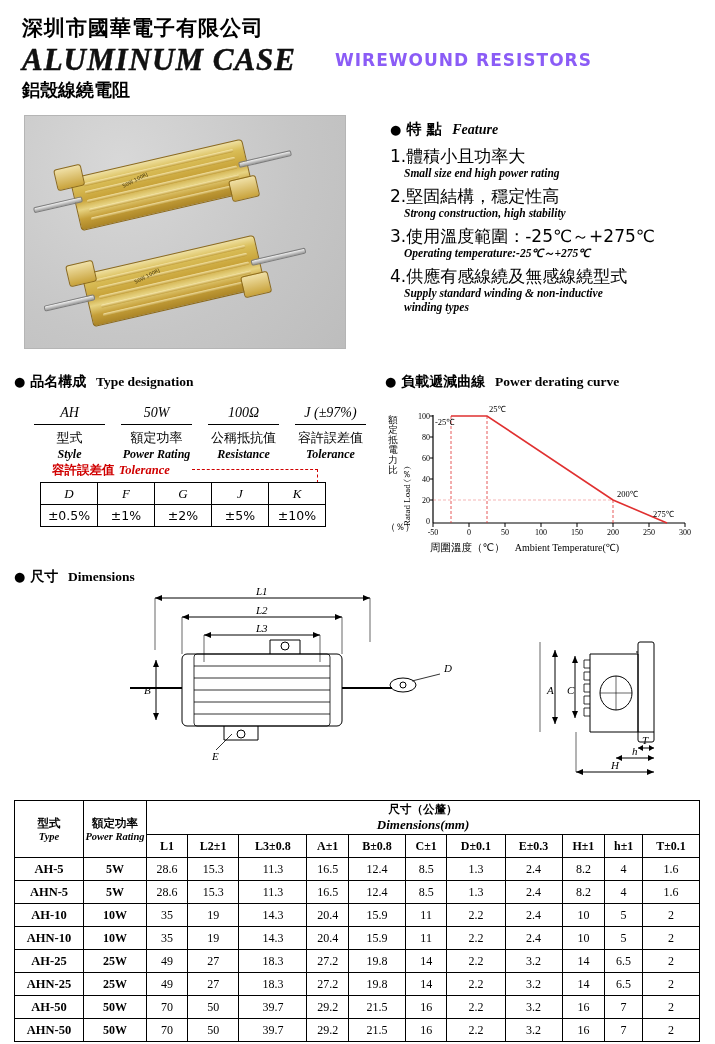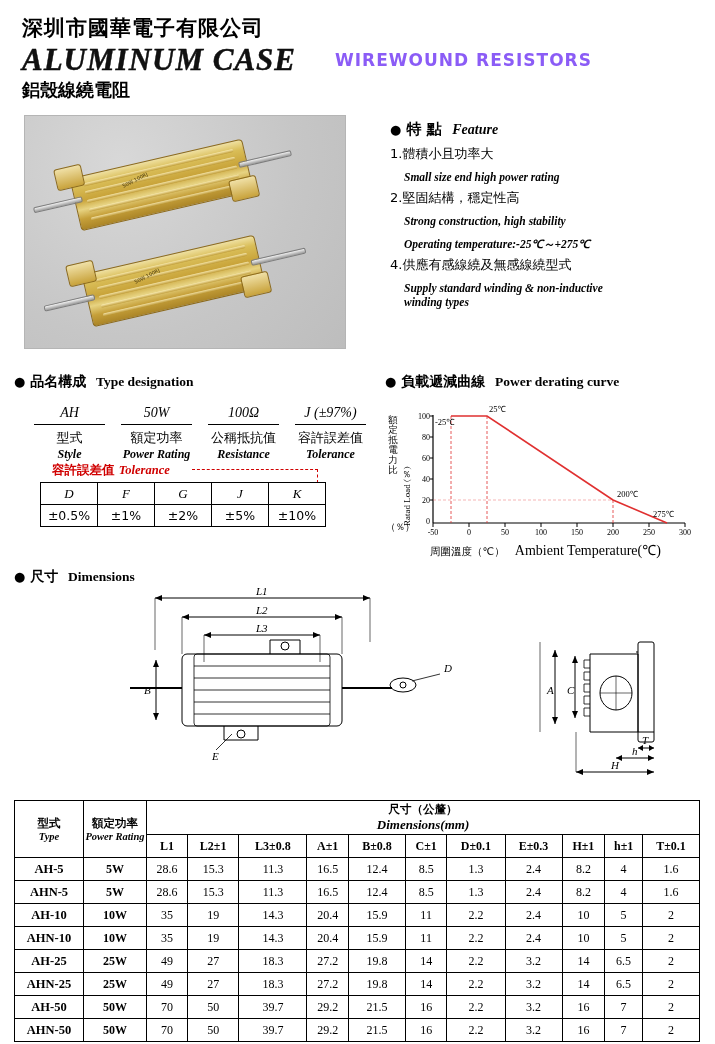--- a/index.html
+++ b/index.html
@@ -71,25 +71,25 @@
 
   
   .feature-block{position:absolute;left:390px;top:120px;width:305px;}
   .bullet-head{
     font-size:15px;font-weight:bold;
     font-family:"DejaVu Sans", sans-serif;margin-bottom:7px;
   }
   .bullet-head .en{font-family:"Liberation Serif", serif;font-style:italic;font-size:14px;}
   .feat-item{margin-bottom:5px;}
   .feat-cn{
-    font-size:13px;font-family:"DejaVu Sans", sans-serif;line-height:1.25;
+    font-size:17px;font-family:"DejaVu Sans", sans-serif;line-height:1.25;
   }
   .feat-en{
     font-size:11.5px;font-style:italic;font-weight:bold;
-    font-family:"Liberation Serif", serif;padding-left:14px;line-height:1.2;margin-top:9px;
+    font-family:"Liberation Serif", serif;padding-left:14px;line-height:1.2;
   }
 
   
   .sec-head{
     font-size:14px;font-weight:bold;font-family:"DejaVu Sans", sans-serif;
   }
   .sec-head .en{font-family:"Liberation Serif", serif;font-weight:bold;font-size:13.5px;}
   .type-block{position:absolute;left:14px;top:373px;width:360px;}
   .type-head{margin-bottom:6px;}
   .type-cols{display:flex;margin-top:14px;padding-left:12px;}
@@ -132,21 +132,21 @@
   }
   .ylabel-en{
     position:absolute;left:398px;top:420px;
     font-size:9px;font-family:"Liberation Serif", serif;
     writing-mode:vertical-rl;transform:rotate(180deg);
   }
   .xlabel{
     position:absolute;left:430px;top:540px;font-size:10.5px;
     font-family:"DejaVu Sans", sans-serif;
   }
-  .xlabel .en{font-family:"Liberation Serif", serif;font-size:14px;margin-top:48px;}
+  .xlabel .en{font-family:"Liberation Serif", serif;font-size:10px;margin-top:48px;}
 
   
   .dim-head{position:absolute;left:14px;top:568px;}
   .dim-draw{position:absolute;left:120px;top:582px;width:580px;height:210px;}
 
   
   .mt{
     position:absolute;left:14px;top:800px;border-collapse:collapse;width:686px;
   }
   .mt td,.mt th{
@@ -217,20 +217,21 @@
 
     <div class="feat-item">
       <div class="feat-cn">1.體積小且功率大</div>
       <div class="feat-en">Small size end high power rating</div>
     </div>
     <div class="feat-item">
       <div class="feat-cn">2.堅固結構，穩定性高</div>
       <div class="feat-en">Strong construction, high stability</div>
     </div>
     <div class="feat-item">
+      <div class="feat-cn">3.使用溫度範圍：-25℃～+275℃</div>
       <div class="feat-en">Operating temperature:-25℃～+275℃</div>
     </div>
     <div class="feat-item">
       <div class="feat-cn">4.供應有感線繞及無感線繞型式</div>
       <div class="feat-en" style="white-space:pre-line;">Supply standard winding &amp; non-inductive
 winding types</div>
     </div>
   </div>
 
   <div class="type-block">

